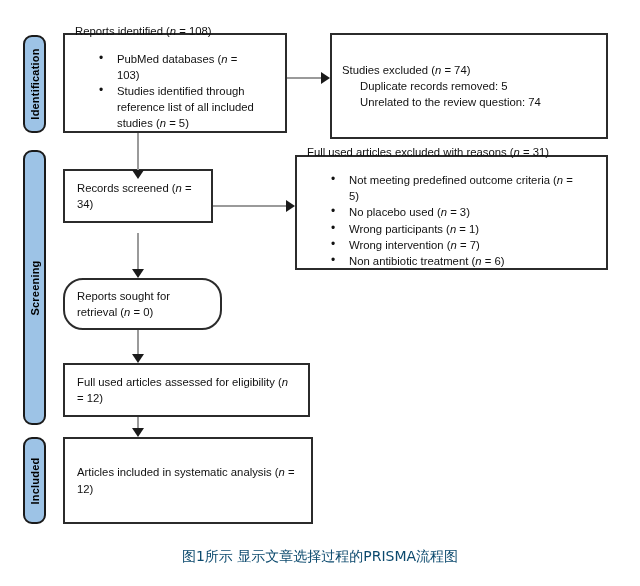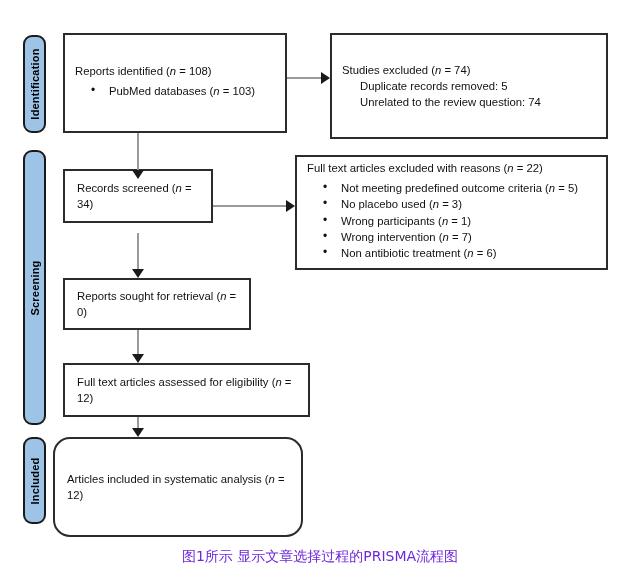--- a/index.html
+++ b/index.html
@@ -60,21 +60,21 @@
     font-size: 11.3px;
     line-height: 1.42;
     color: #111111;
     padding: 0 10px;
   }
   .box-text .head {
     display: block;
   }
   .bullets {
     list-style: none;
-    margin: 4px;
+    margin: 12px;
     padding: 0;
   }
   .bullets li {
     position: relative;
     padding-left: 30px;
     margin: 0;
   }
   .bullets li::before {
     content: "\2022";
     position: absolute;
@@ -127,21 +127,21 @@
   }
 
   
   #caption {
     position: absolute;
     left: 0;
     top: 548;
     width: 640px;
     text-align: center;
     font-size: 14px;
-    color: #6d28d9;
+    color: #0c4a6e;
     font-family: "DejaVu Sans", sans-serif;
   }
 </style>
 </head>
 <body>
 
 <div id="diagram">
 
   <div class="phase-bar" style="left:23px; top:35px; width:23px; height:98px;">
     <span class="phase-label">Identification</span>
@@ -153,20 +153,21 @@
 
   <div class="phase-bar" style="left:23px; top:437px; width:23px; height:87px;">
     <span class="phase-label">Included</span>
   </div>
 
   <div class="flow-box" style="left:63px; top:33px; width:224px; height:100px;">
     <div class="box-text">
       <span class="head"><span>Reports identified (</span><span class="ital">n</span><span> = 108)</span></span>
       <ul class="bullets">
         <li><span>PubMed databases (</span><span class="ital">n</span><span> = 103)</span></li>
+        <li><span>Studies identified through reference list of all included studies (</span><span class="ital">n</span><span> = 5)</span></li>
       </ul>
     </div>
   </div>
 
   <div class="flow-box" style="left:330px; top:33px; width:278px; height:106px;">
     <div class="box-text">
       <span class="head"><span>Studies excluded (</span><span class="ital">n</span><span> = 74)</span></span>
       <ul class="plainlist">
         <li>Duplicate records removed: 5</li>
         <li>Unrelated to the review question: 74</li>
@@ -175,44 +176,44 @@
   </div>
 
   <div class="flow-box" style="left:63px; top:169px; width:150px; height:54px;">
     <div class="box-text center-line">
       <span>Records screened (</span><span class="ital">n</span><span> = 34)</span>
     </div>
   </div>
 
   <div class="flow-box" style="left:295px; top:155px; width:313px; height:115px;">
     <div class="box-text">
-      <span class="head"><span>Full text articles excluded with reasons (</span><span class="ital">n</span><span> = 22)</span></span>
+      <span class="head"><span>Full used articles excluded with reasons (</span><span class="ital">n</span><span> = 31)</span></span>
       <ul class="bullets">
         <li><span>Not meeting predefined outcome criteria (</span><span class="ital">n</span><span> = 5)</span></li>
         <li><span>No placebo used (</span><span class="ital">n</span><span> = 3)</span></li>
         <li><span>Wrong participants (</span><span class="ital">n</span><span> = 1)</span></li>
         <li><span>Wrong intervention (</span><span class="ital">n</span><span> = 7)</span></li>
         <li><span>Non antibiotic treatment (</span><span class="ital">n</span><span> = 6)</span></li>
       </ul>
     </div>
   </div>
 
-  <div class="flow-box" style="left:63px; top:278px; width:188px; height:52px;">
+  <div class="flow-box" style="left:63px; top:278px; width:159px; height:52px;border-radius:20px;">
     <div class="box-text center-line">
       <span>Reports sought for retrieval (</span><span class="ital">n</span><span> = 0)</span>
     </div>
   </div>
 
   <div class="flow-box" style="left:63px; top:363px; width:247px; height:54px;">
     <div class="box-text center-line">
-      <span>Full text articles assessed for eligibility (</span><span class="ital">n</span><span> = 12)</span>
-    </div>
-  </div>
-
-  <div class="flow-box" style="left:53px; top:437px; width:250px; height:100px;border-radius:17px;">
+      <span>Full used articles assessed for eligibility (</span><span class="ital">n</span><span> = 12)</span>
+    </div>
+  </div>
+
+  <div class="flow-box" style="left:63px; top:437px; width:250px; height:87px;">
     <div class="box-text center-line">
       <span>Articles included in systematic analysis (</span><span class="ital">n</span><span> = 12)</span>
     </div>
   </div>
 
   <div class="v-line" style="left:137px; top:133px; height:37px;"></div>
   <div class="arrow-down" style="left:132px; top:170px;"></div>
 
   <div class="h-line" style="left:287px; top:77px; width:35px;"></div>
   <div class="arrow-right" style="left:321px; top:72px;"></div>

